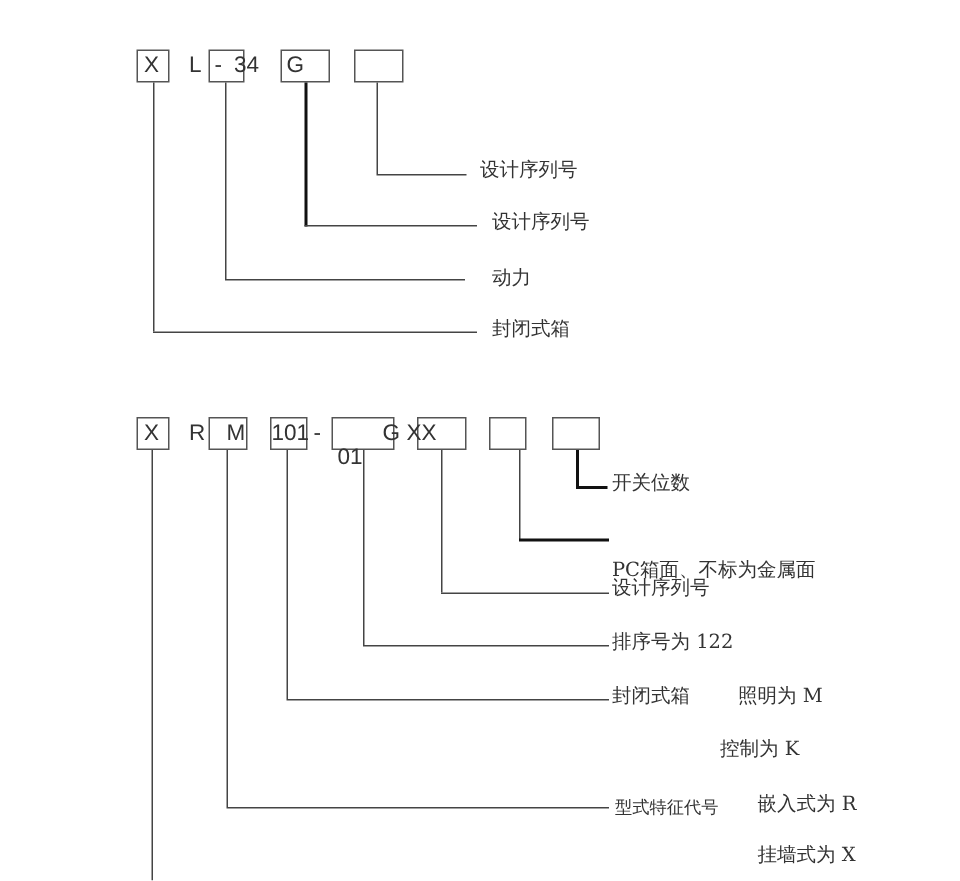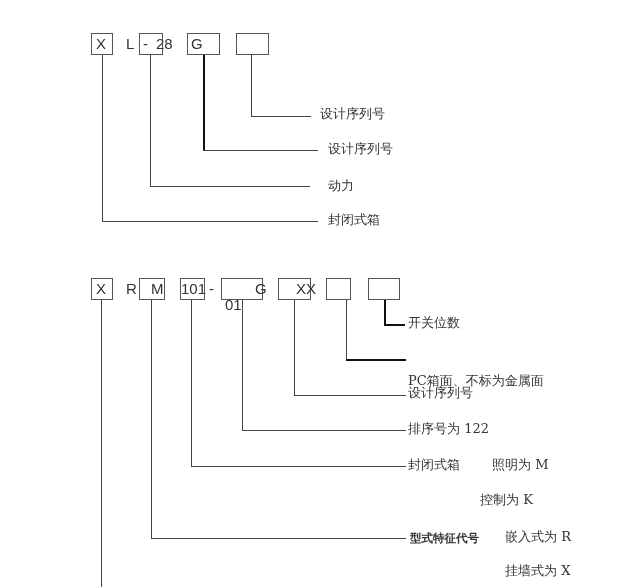--- a/index.html
+++ b/index.html
@@ -1,36 +1,36 @@
 <!DOCTYPE html>
 <html><head>
 <meta charset="utf-8">
 <style>
   html,body{margin:0;padding:0;background:#ffffff;}
   body{width:640px;height:587px;position:relative;overflow:hidden;font-family:"Liberation Sans","DejaVu Sans",sans-serif;color:#2a2a2a;}
   .box{position:absolute;border:1px solid #555;background:#fff;box-sizing:border-box;}
   .code{position:absolute;font-size:15px;line-height:18px;color:#333;font-family:"Liberation Sans",sans-serif;white-space:pre;}
   .lbl{position:absolute;font-size:13px;line-height:16px;color:#333;font-family:"DejaVu Serif","Liberation Serif",serif;white-space:nowrap;}
-  .lbl.sm{font-size:11.5px;font-weight:bold;}
+  .lbl.sm{font-size:11.5px;}
   .v{position:absolute;width:1px;background:#444;}
   .h{position:absolute;height:1px;background:#444;}
   .thick{background:#111;}
   .v.thick{width:2px;}
   .h.thick{height:2px;}
 </style>
 </head>
 <body>
 
 <div>
   <div class="box" style="left:91px;top:33px;width:22px;height:22px;"></div>
   <span class="code" style="left:96px;top:35px;">X</span>
   <span class="code" style="left:126px;top:35px;">L</span>
   <div class="box" style="left:139px;top:33px;width:24px;height:22px;background:transparent;"></div>
   <span class="code" style="left:143px;top:35px;">-</span>
-  <span class="code" style="left:156px;top:35px;">28</span>
+  <span class="code" style="left:156px;top:35px;">34</span>
   <div class="box" style="left:187px;top:33px;width:33px;height:22px;"></div>
   <span class="code" style="left:191px;top:35px;">G</span>
   <div class="box" style="left:236px;top:33px;width:33px;height:22px;"></div>
 
   <div class="v" style="left:251px;top:55px;height:61px;"></div>
   <div class="h" style="left:251px;top:116px;width:60px;"></div>
   <span class="lbl" style="left:320px;top:106px;">设计序列号</span>
 
   <div class="v thick" style="left:203px;top:55px;height:96px;"></div>
   <div class="h" style="left:203px;top:150px;width:115px;"></div>
@@ -51,21 +51,21 @@
   <span class="code" style="left:126px;top:280px;">R</span>
   <div class="box" style="left:139px;top:278px;width:26px;height:22px;"></div>
   <span class="code" style="left:151px;top:280px;">M</span>
   <div class="box" style="left:180px;top:278px;width:25px;height:22px;"></div>
   <span class="code" style="left:181px;top:280px;">101</span>
   <span class="code" style="left:209px;top:280px;">-</span>
   <div class="box" style="left:221px;top:278px;width:42px;height:22px;"></div>
   <span class="code" style="left:225px;top:280px;margin-top:16px;">01</span>
   <span class="code" style="left:255px;top:280px;">G</span>
   <div class="box" style="left:278px;top:278px;width:33px;height:22px;"></div>
-  <span class="code" style="left:296px;top:280px;">XX</span>
+  <span class="code" style="left:271px;top:280px;">XX</span>
   <div class="box" style="left:326px;top:278px;width:25px;height:22px;"></div>
   <div class="box" style="left:368px;top:278px;width:32px;height:22px;"></div>
 
   <div class="v thick" style="left:384px;top:300px;height:25px;"></div>
   <div class="h thick" style="left:384px;top:324px;width:21px;"></div>
   <span class="lbl" style="left:408px;top:315px;">开关位数</span>
 
   <div class="v" style="left:346px;top:300px;height:60px;"></div>
   <div class="h thick" style="left:346px;top:359px;width:60px;"></div>
   <span class="lbl" style="left:408px;top:350px;margin-top:23px;">PC箱面、不标为金属面</span>

